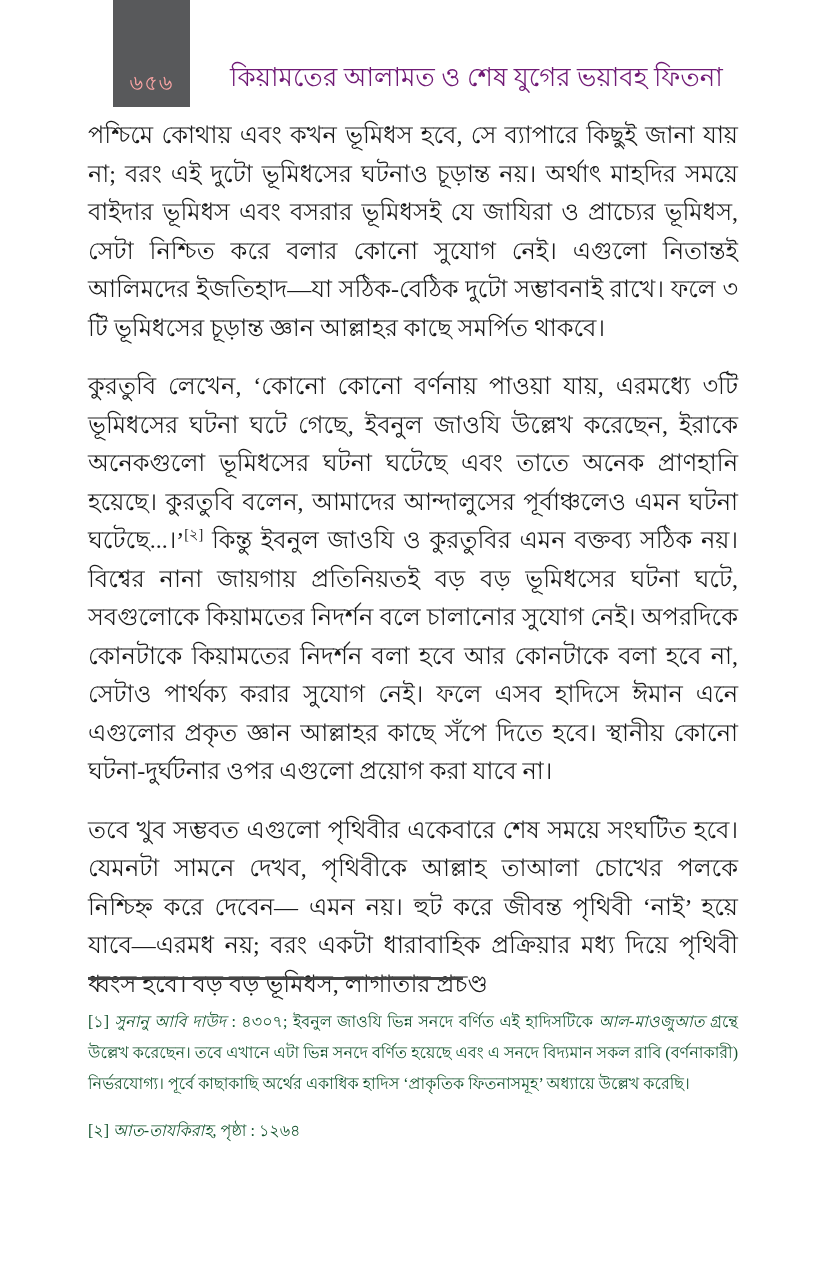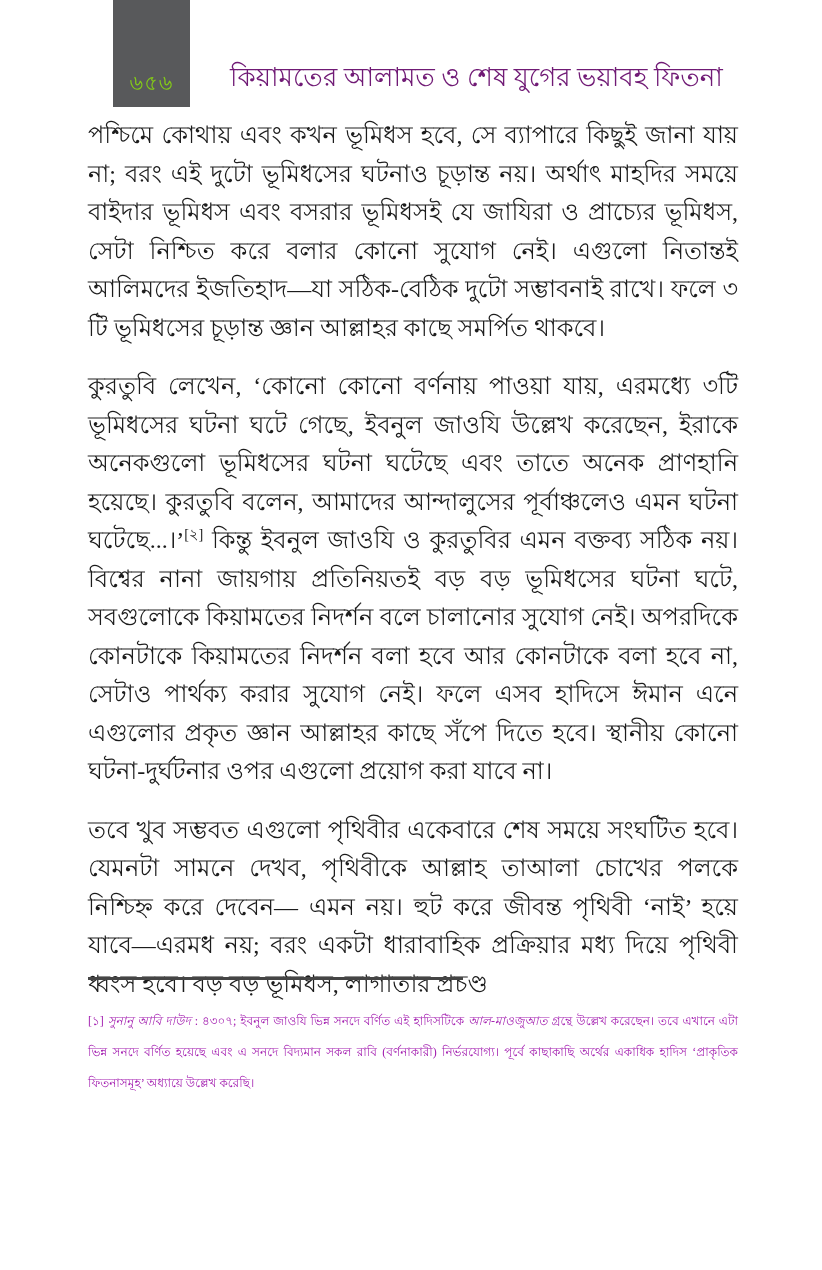--- a/index.html
+++ b/index.html
@@ -25,21 +25,21 @@
     width: 77px;
     height: 107px;
     background: #58595b;
     display: flex;
     align-items: flex-end;
     justify-content: center;
     box-sizing: border-box;
     padding-bottom: 13px;
   }
   .page-num {
-    color: #84cc16;
+    color: #fca5a5;
     font-size: 21px;
     line-height: 1;
     letter-spacing: 1px;
   }
   .running-title {
     position: absolute;
     left: 230px;
     top: 62px;
     font-size: 26px;
     line-height: 1.2;
@@ -74,24 +74,24 @@
     width: 650px;
   }
   .fn-divider {
     width: 375px;
     height: 3px;
     background: #454545;
     margin: 0 0 26px 0;
   }
   .fn-p {
     margin: 0 0 16px 0;
-    font-size: 12px;
+    font-size: 16px;
     line-height: 31px;
     text-align: justify;
-    color: #a21caf;
+    color: #14532d;
   }
   .fn-p i { font-style: italic; }
 </style>
 </head>
 <body>
 
 <div class="page">
 
   <header>
     <div class="page-num-box">
@@ -107,15 +107,16 @@
     <p class="body-p"><span>কুরতুবি লেখেন, ‘কোনো কোনো বর্ণনায় পাওয়া যায়, এরমধ্যে ৩টি ভূমিধসের ঘটনা ঘটে গেছে, ইবনুল জাওযি উল্লেখ করেছেন, ইরাকে অনেকগুলো ভূমিধসের ঘটনা ঘটেছে এবং তাতে অনেক প্রাণহানি হয়েছে। কুরতুবি বলেন, আমাদের আন্দালুসের পূর্বাঞ্চলেও এমন ঘটনা ঘটেছে...।’</span><sup class="fnref">[২]</sup><span> কিন্তু ইবনুল জাওযি ও কুরতুবির এমন বক্তব্য সঠিক নয়। বিশ্বের নানা জায়গায় প্রতিনিয়তই বড় বড় ভূমিধসের ঘটনা ঘটে, সবগুলোকে কিয়ামতের নিদর্শন বলে চালানোর সুযোগ নেই। অপরদিকে কোনটাকে কিয়ামতের নিদর্শন বলা হবে আর কোনটাকে বলা হবে না, সেটাও পার্থক্য করার সুযোগ নেই। ফলে এসব হাদিসে ঈমান এনে এগুলোর প্রকৃত জ্ঞান আল্লাহর কাছে সঁপে দিতে হবে। স্থানীয় কোনো ঘটনা-দুর্ঘটনার ওপর এগুলো প্রয়োগ করা যাবে না।</span></p>
 
     <p class="body-p"><span>তবে খুব সম্ভবত এগুলো পৃথিবীর একেবারে শেষ সময়ে সংঘটিত হবে। যেমনটা সামনে দেখব, পৃথিবীকে আল্লাহ তাআলা চোখের পলকে নিশ্চিহ্ন করে দেবেন— এমন নয়। হুট করে জীবন্ত পৃথিবী ‘নাই’ হয়ে যাবে—এরমধ নয়; বরং একটা ধারাবাহিক প্রক্রিয়ার মধ্য দিয়ে পৃথিবী ধ্বংস হবে। বড় বড় ভূমিধস, লাগাতার প্রচণ্ড</span></p>
   </main>
 
   <footer class="footnotes">
     <div class="fn-divider"></div>
 
     <p class="fn-p"><span>[১] </span><i>সুনানু আবি দাউদ</i><span> : ৪৩০৭; ইবনুল জাওযি ভিন্ন সনদে বর্ণিত এই হাদিসটিকে </span><i>আল-মাওজুআত</i><span> গ্রন্থে উল্লেখ করেছেন। তবে এখানে এটা ভিন্ন সনদে বর্ণিত হয়েছে এবং এ সনদে বিদ্যমান সকল রাবি (বর্ণনাকারী) নির্ভরযোগ্য। পূর্বে কাছাকাছি অর্থের একাধিক হাদিস ‘প্রাকৃতিক ফিতনাসমূহ’ অধ্যায়ে উল্লেখ করেছি।</span></p>
 
+    <p class="fn-p"><span>[২] </span><i>আত-তাযকিরাহ</i><span>, পৃষ্ঠা : ১২৬৪</span></p>
   </footer>
 
 </div>
 
 </body></html>

